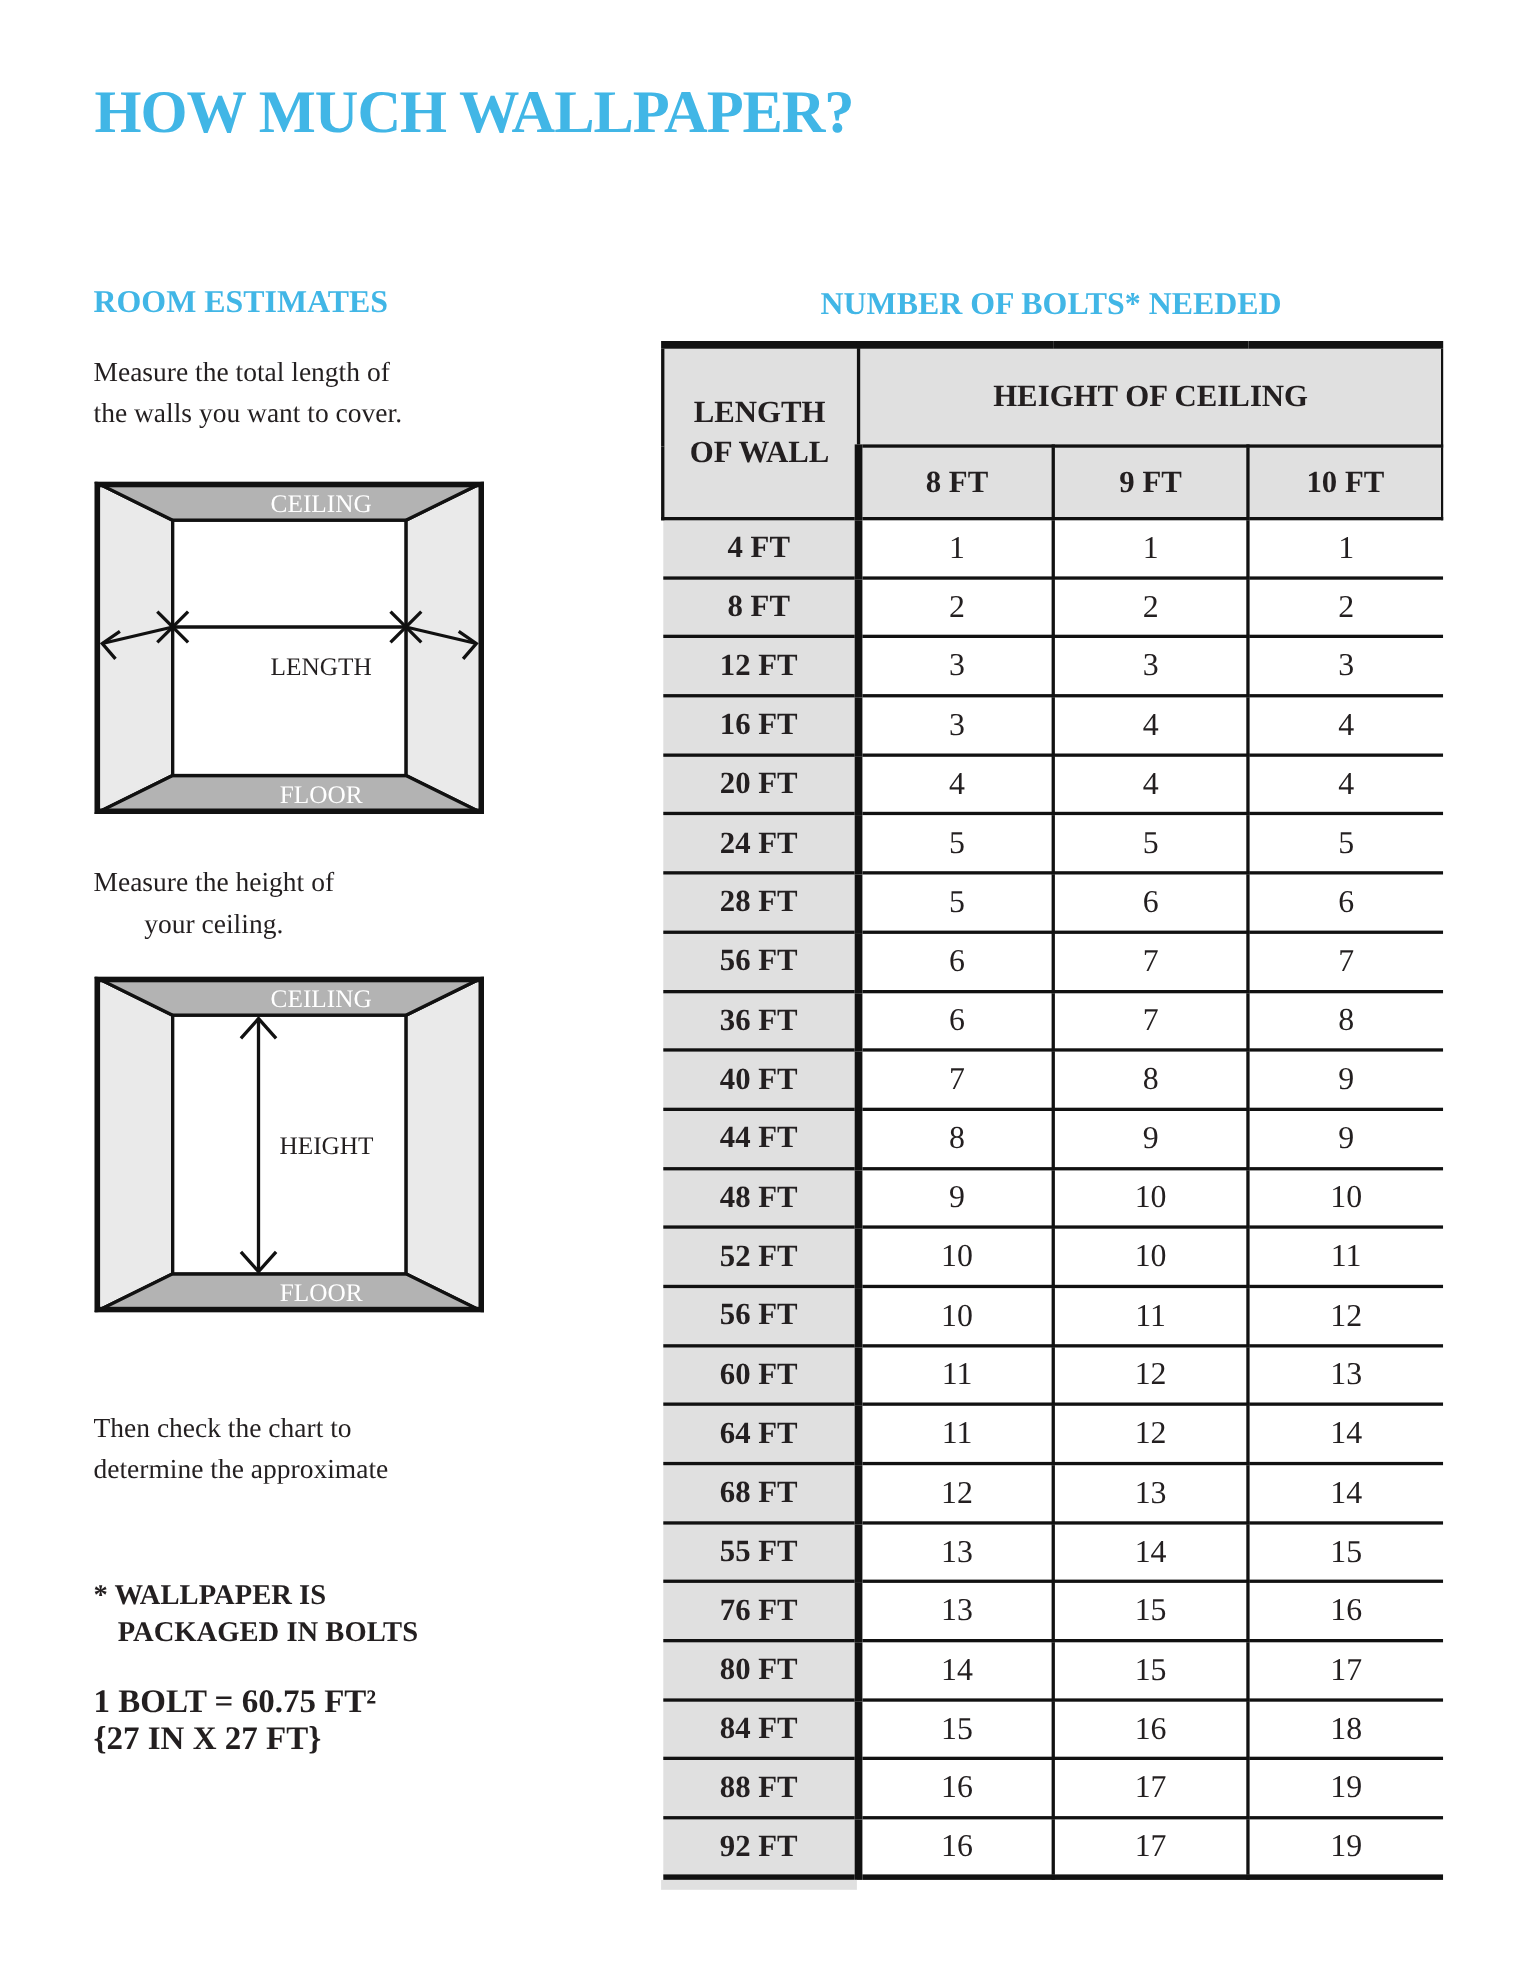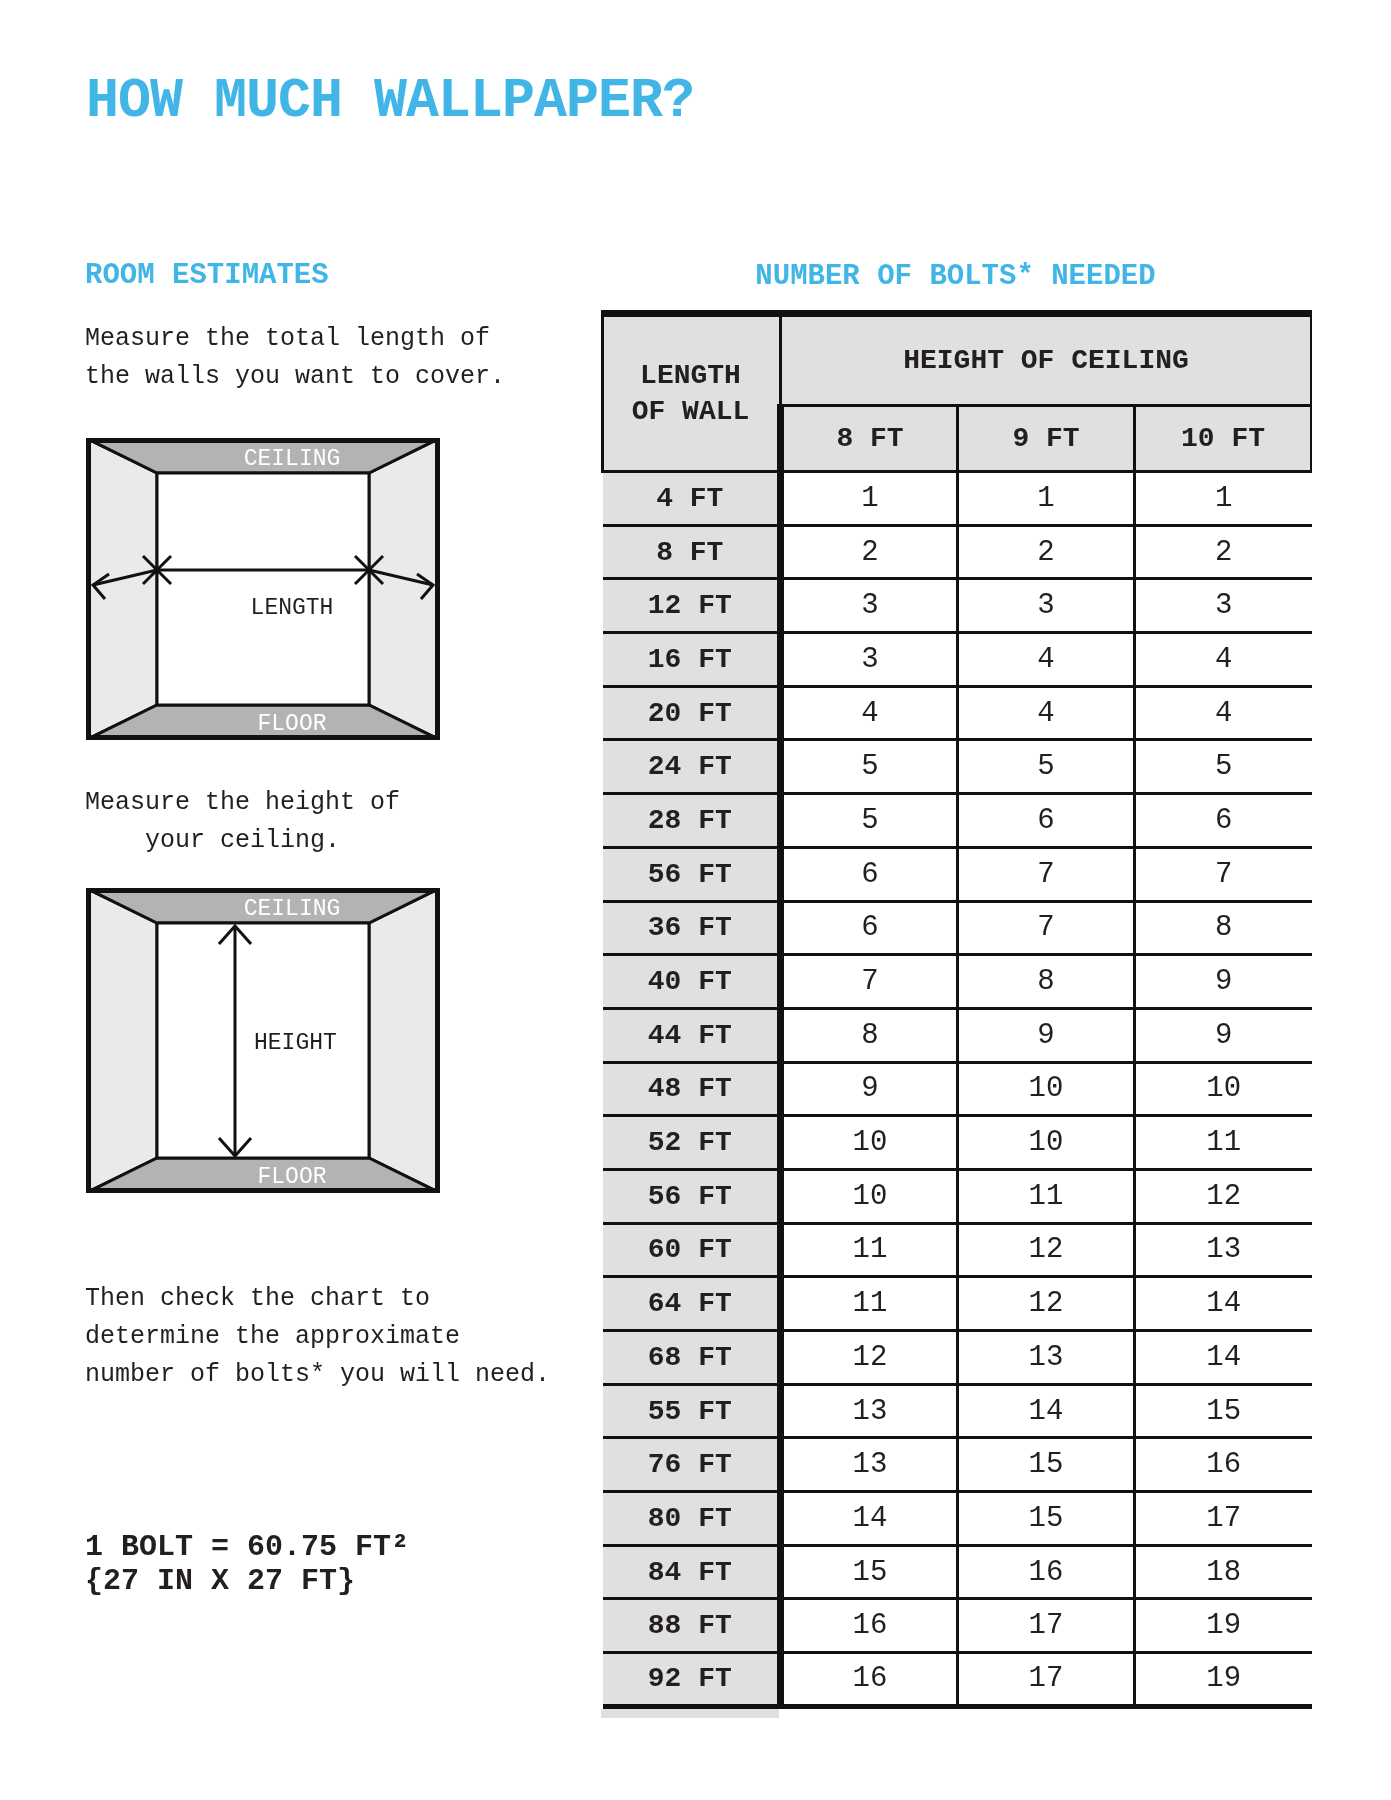--- a/index.html
+++ b/index.html
@@ -6,21 +6,21 @@
     --accent:#41B6E6;
     --ink:#231F20;
     --line:#111111;
     --cellgray:#E0E0E0;
     --wall:#EAEAEA;
     --face:#B3B3B3;
   }
   html,body{margin:0;padding:0;background:#ffffff;}
   .page{
     position:relative;width:1312px;height:1800px;background:#ffffff;overflow:hidden;
-    font-family:Liberation Mono, monospace;color:var(--ink);
+    font-family:Liberation Serif, serif;color:var(--ink);
   }
   .title{
     position:absolute;left:86px;top:70px;font-size:55px;font-weight:bold;
     letter-spacing:-1px;color:var(--accent);white-space:nowrap;
   }
   .section-title{
     position:absolute;font-size:29px;font-weight:bold;color:var(--accent);white-space:nowrap;
   }
   .left-section-title{left:85px;top:259px;}
   .table-section-title{left:601px;top:260px;width:709px;text-align:center;}
@@ -130,23 +130,26 @@
       </g>
       <text class="dlabel" x="206" y="27" text-anchor="middle" fill="#ffffff">CEILING</text>
       <text class="dlabel" x="206" y="295" text-anchor="middle" fill="#ffffff">FLOOR</text>
       <text class="dlabel" x="168" y="161" text-anchor="start" fill="#231F20">HEIGHT</text>
     </svg>
   </div>
 
   <div class="para para3">
     <div>Then check the chart to</div>
     <div>determine the approximate</div>
-    <div>number of bolts* you will need.</div>
-  </div>
-
+  </div>
+
+  <div class="footnote">
+    <div>* WALLPAPER IS</div>
+    <div class="indent">PACKAGED IN BOLTS</div>
+  </div>
 
   <div class="bolteq">
     <div>1 BOLT = 60.75 FT²</div>
     <div>{27 IN X 27 FT}</div>
   </div>
 
   <div class="tablewrap">
     <table class="bolts">
       <colgroup>
         <col style="width:178px">

